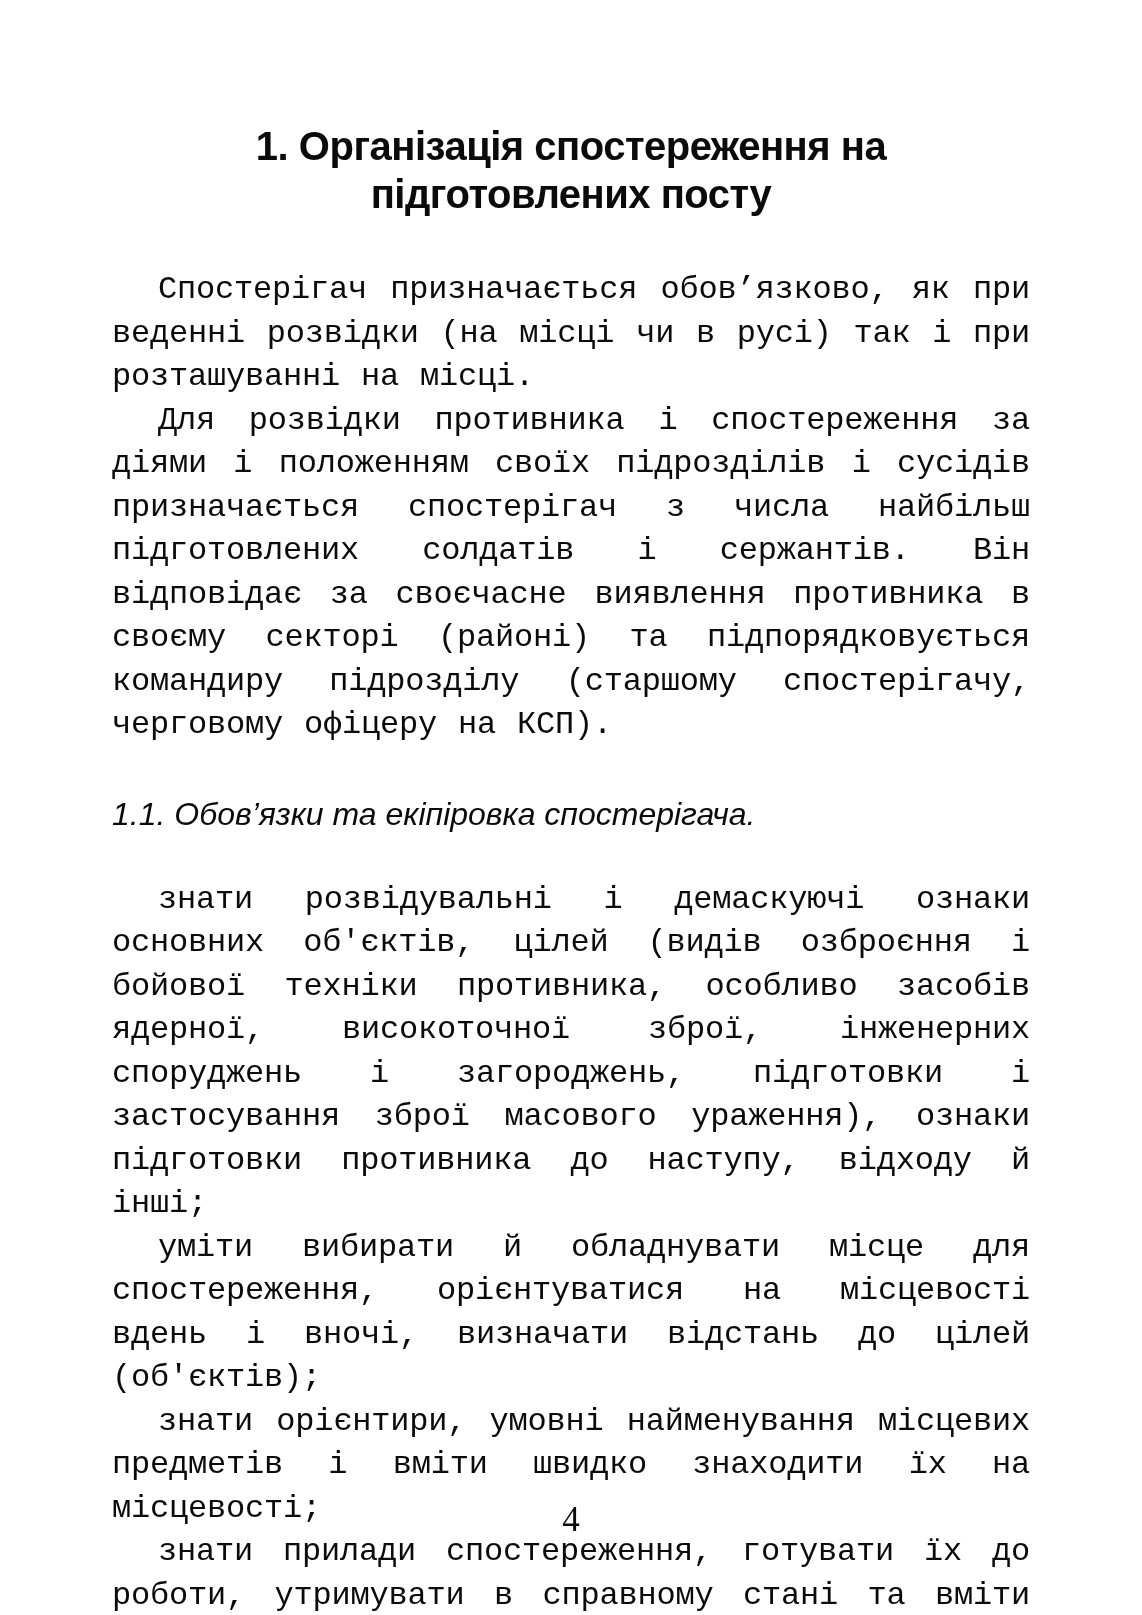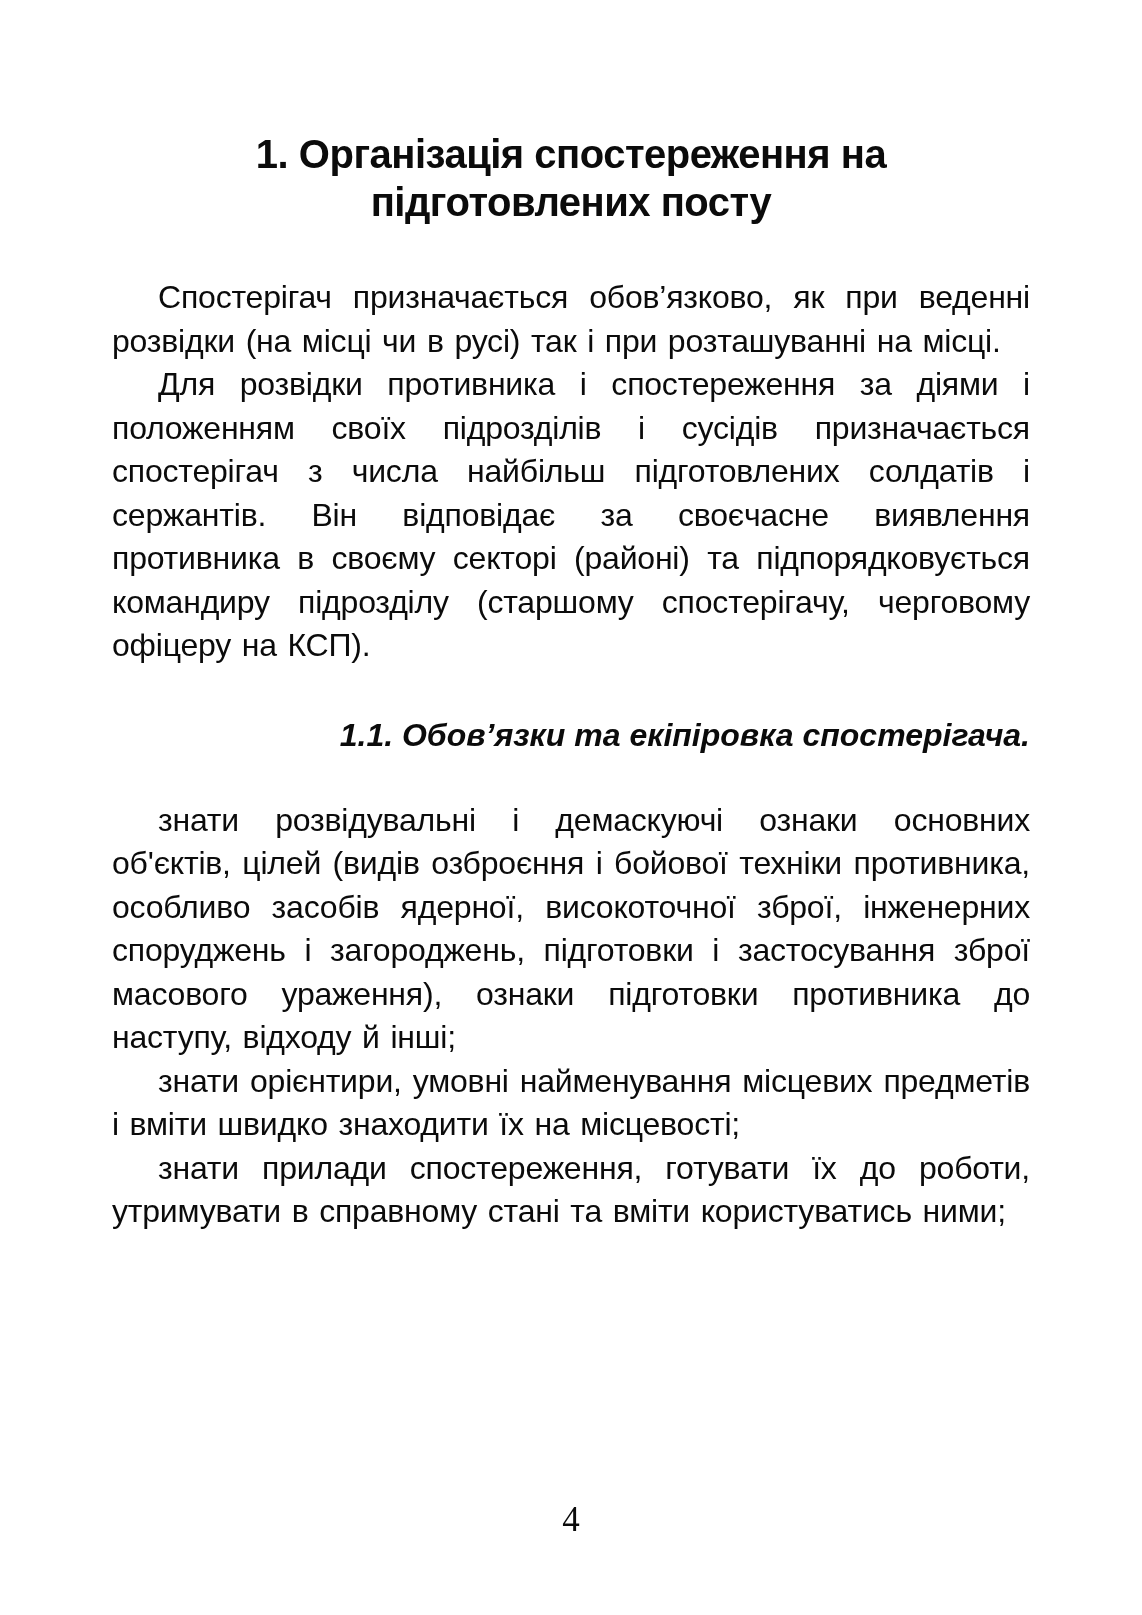--- a/index.html
+++ b/index.html
@@ -17,44 +17,44 @@
   }
   .content {
     padding: 0 112px;
   }
   .chapter-heading {
     font-family: "Liberation Sans", sans-serif;
     font-weight: bold;
     font-size: 40px;
     line-height: 48px;
     text-align: center;
-    margin: 16px auto;
+    margin: 8px auto;
     padding-top: 114px;
     letter-spacing: -0.5px;
   }
   .body-para {
-    font-family: Liberation Sans, sans-serif;
+    font-family: Liberation Mono, monospace;
     font-size: 32px;
     line-height: 43.5px;
     letter-spacing: -0.2px;
     word-spacing: 2px;
     text-align: justify;
     text-indent: 46px;
     margin: 0;
   }
   .body-para.first-after-heading {
     margin-top: 50px;
   }
   .section-heading {
     font-family: "Liberation Sans", sans-serif;
-    font-weight: bold;
+    font-weight: normal;
     font-style: italic;
     font-size: 32px;
     line-height: 40px;
-    text-align: right;
+    text-align: left;
     margin: 47px 0 44px 0;
   }
   .page-number {
     position: absolute;
     top: 1500px;
     left: 0;
     width: 100%;
     text-align: center;
     font-family: "Liberation Serif", serif;
     font-size: 35px;
@@ -71,20 +71,21 @@
 
     <p class="body-para first-after-heading">Спостерігач призначається обов’язково, як при веденні розвідки (на місці чи в русі) так і при розташуванні на місці.</p>
 
     <p class="body-para">Для розвідки противника і спостереження за діями і положенням своїх підрозділів і сусідів призначається спостерігач з числа найбільш підготовлених солдатів і сержантів. Він відповідає за своєчасне виявлення противника в своєму секторі (районі) та підпорядковується командиру підрозділу (старшому спостерігачу, черговому офіцеру на КСП).</p>
 
     <h2 class="section-heading">1.1. Обов’язки та екіпіровка спостерігача.</h2>
 
 
     <p class="body-para">знати розвідувальні і демаскуючі ознаки основних об'єктів, цілей (видів озброєння і бойової техніки противника, особливо засобів ядерної, високоточної зброї, інженерних споруджень і загороджень, підготовки і застосування зброї масового ураження), ознаки підготовки противника до наступу, відходу й інші;</p>
 
+    <p class="body-para">уміти вибирати й обладнувати місце для спостереження, орієнтуватися на місцевості вдень і вночі, визначати відстань до цілей (об'єктів);</p>
 
     <p class="body-para">знати орієнтири, умовні найменування місцевих предметів і вміти швидко знаходити їх на місцевості;</p>
 
     <p class="body-para">знати прилади спостереження, готувати їх до роботи, утримувати в справному стані та вміти користуватись ними;</p>
 
   </div>
 
   <div class="page-number">4</div>
 </div>
 

